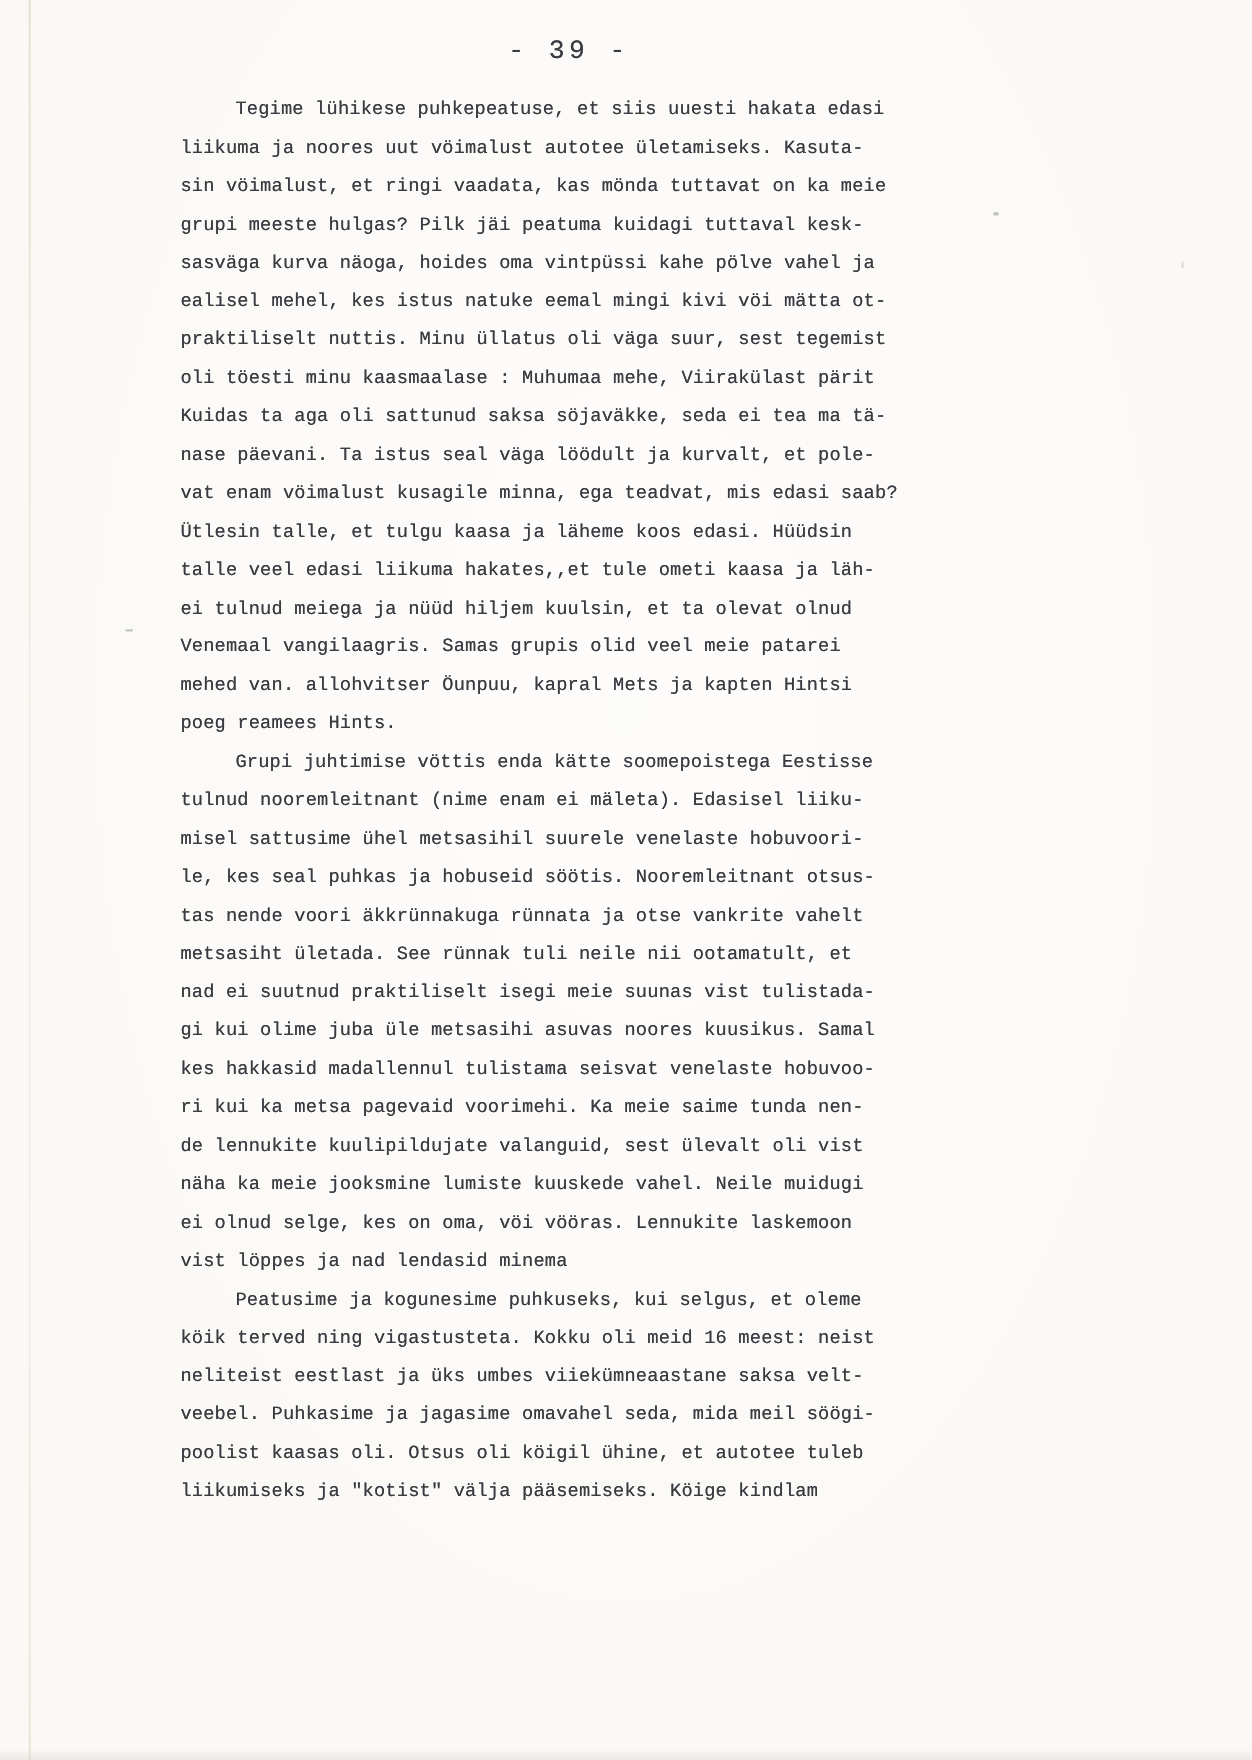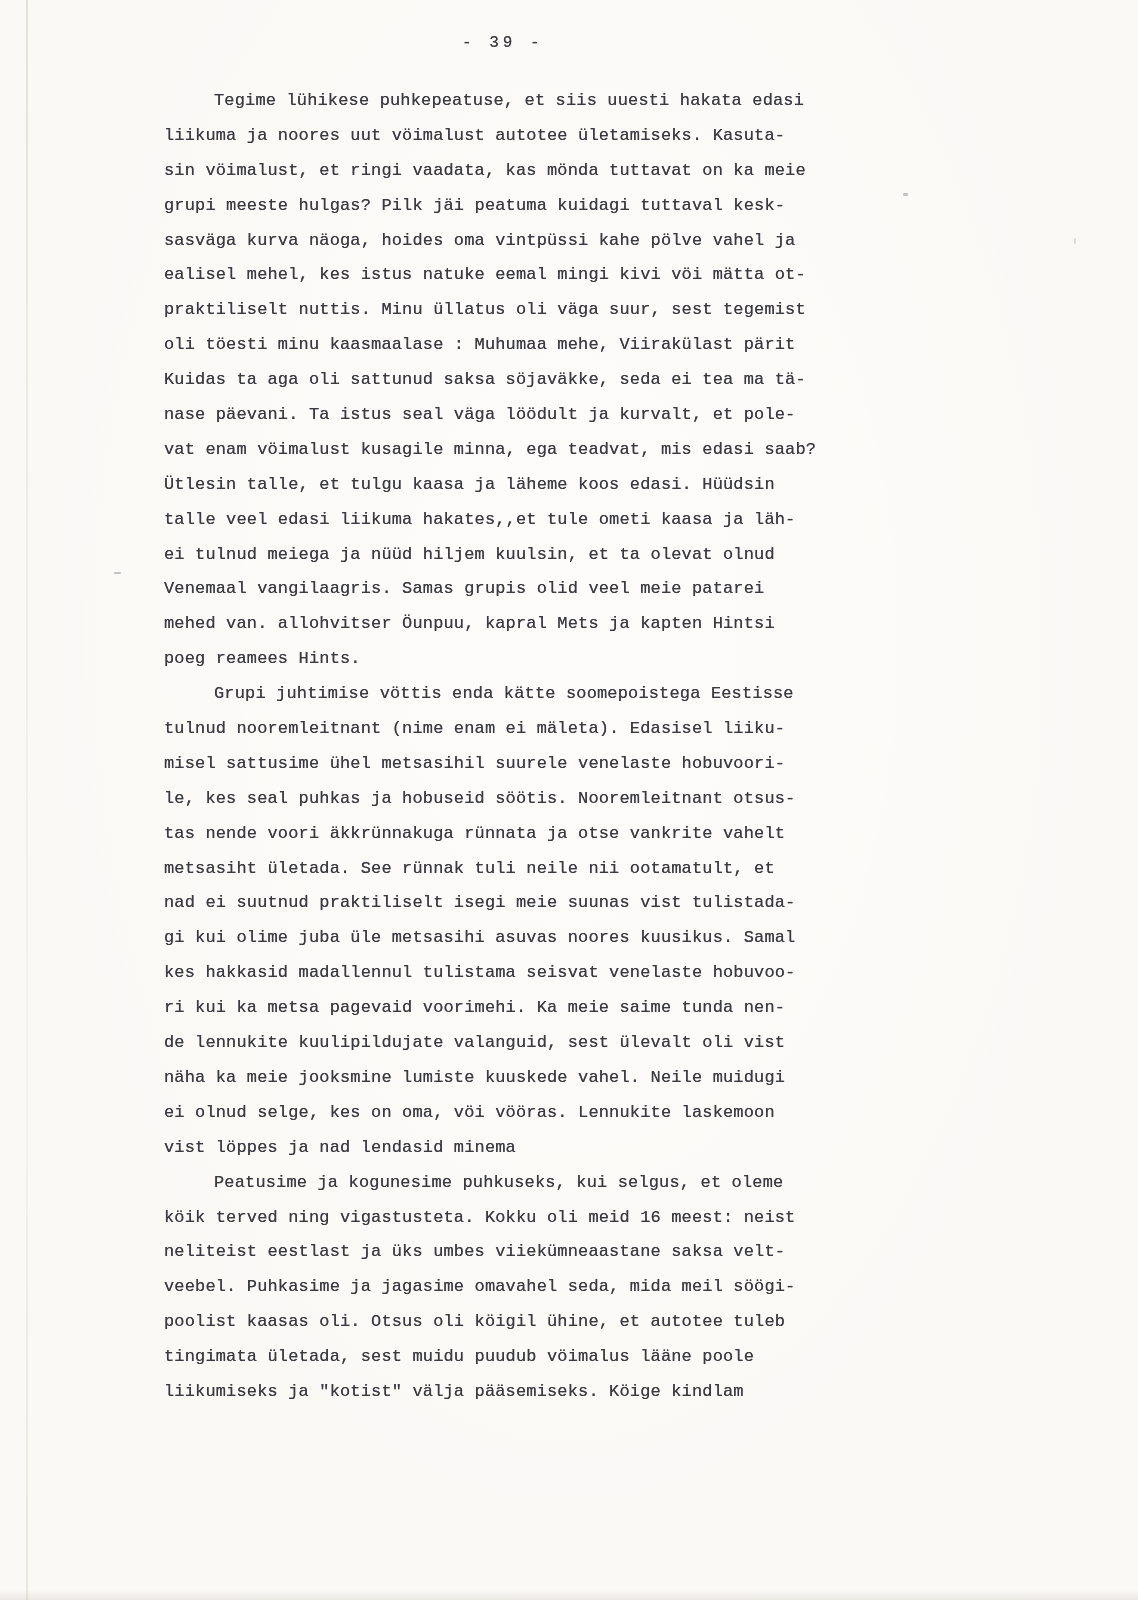--- a/index.html
+++ b/index.html
@@ -22,21 +22,21 @@
     position: absolute;
     inset: 0;
     background:
       radial-gradient(ellipse at 50% 40%, rgba(255,255,255,0.6), rgba(0,0,0,0) 70%),
       var(--paper);
   }
   .page-number {
     position: absolute;
     left: 462px;
     top: 34px;
-    font-size: 16px;
+    font-size: 24px;
     letter-spacing: 4px;
     color: var(--ink);
     text-shadow: 0 0 0.6px rgba(55,55,62,0.75);
     white-space: pre;
     text-align: center;
   }
   .text-block {
     position: absolute;
     left: 164px;
     top: 84px;
@@ -125,16 +125,15 @@
     <div class="line">ri kui ka metsa pagevaid voorimehi. Ka meie saime tunda nen-</div>
     <div class="line">de lennukite kuulipildujate valanguid, sest ülevalt oli vist</div>
     <div class="line">näha ka meie jooksmine lumiste kuuskede vahel. Neile muidugi</div>
     <div class="line">ei olnud selge, kes on oma, vöi vööras. Lennukite laskemoon</div>
     <div class="line">vist löppes ja nad lendasid minema</div>
     <div class="line indent">Peatusime ja kogunesime puhkuseks, kui selgus, et oleme</div>
     <div class="line">köik terved ning vigastusteta. Kokku oli meid 16 meest: neist</div>
     <div class="line">neliteist eestlast ja üks umbes viiekümneaastane saksa velt-</div>
     <div class="line">veebel. Puhkasime ja jagasime omavahel seda, mida meil söögi-</div>
     <div class="line">poolist kaasas oli. Otsus oli köigil ühine, et autotee tuleb</div>
-    <div class="line">tingimata ületada, sest muidu puudub vöimalus lääne poole</div>
     <div class="line">liikumiseks ja "kotist" välja pääsemiseks. Köige kindlam</div>
   </div>
 </div>
 
 </body></html>

